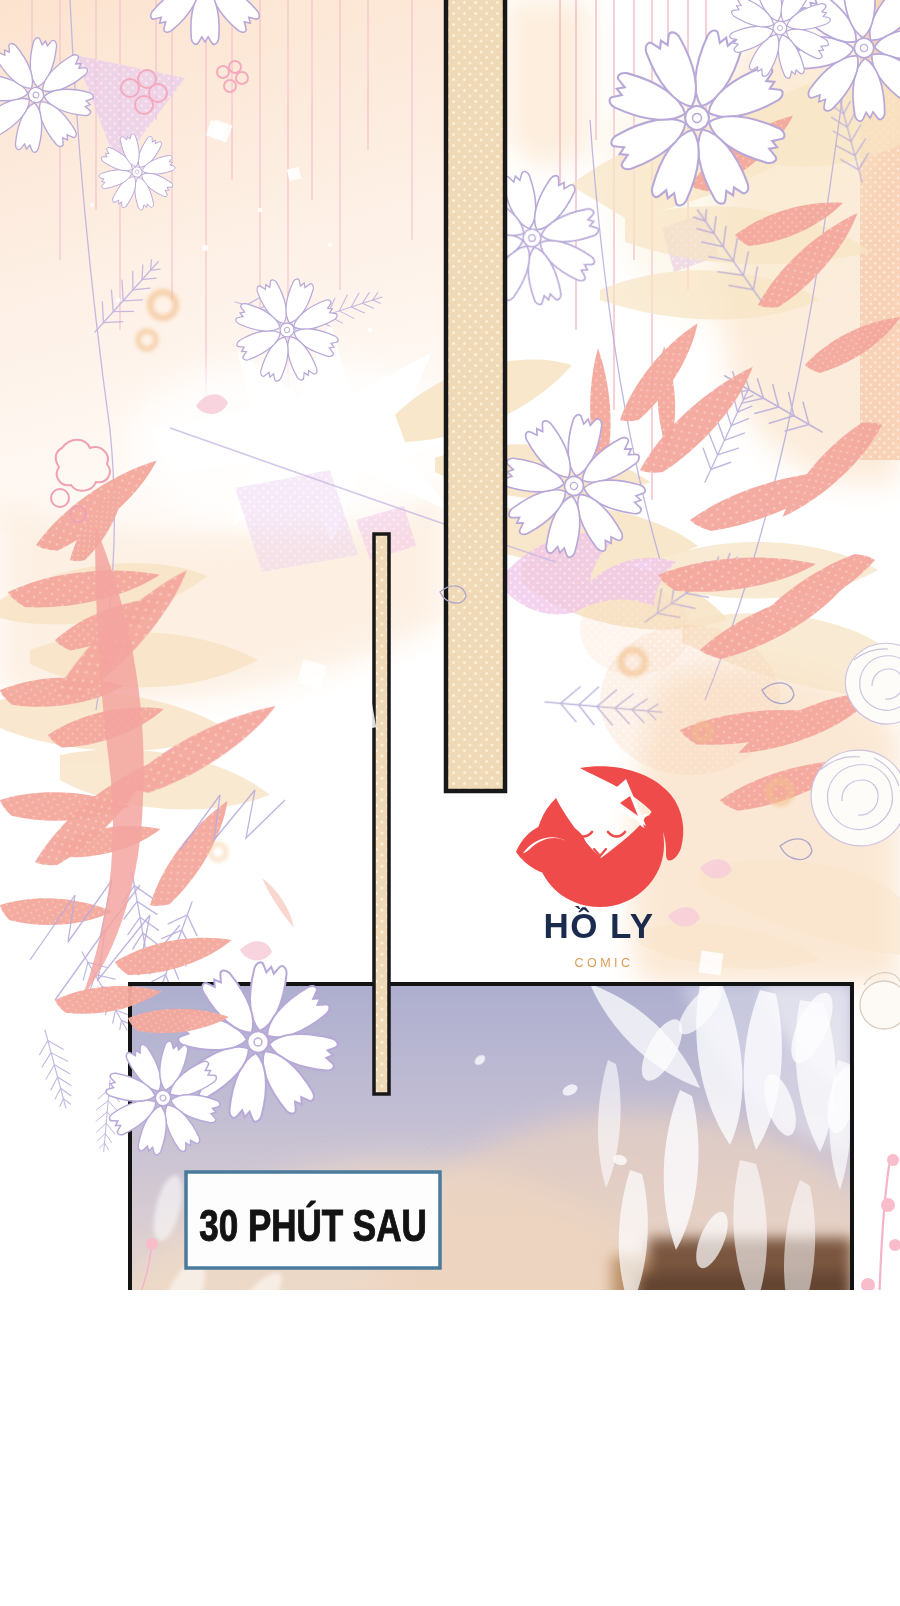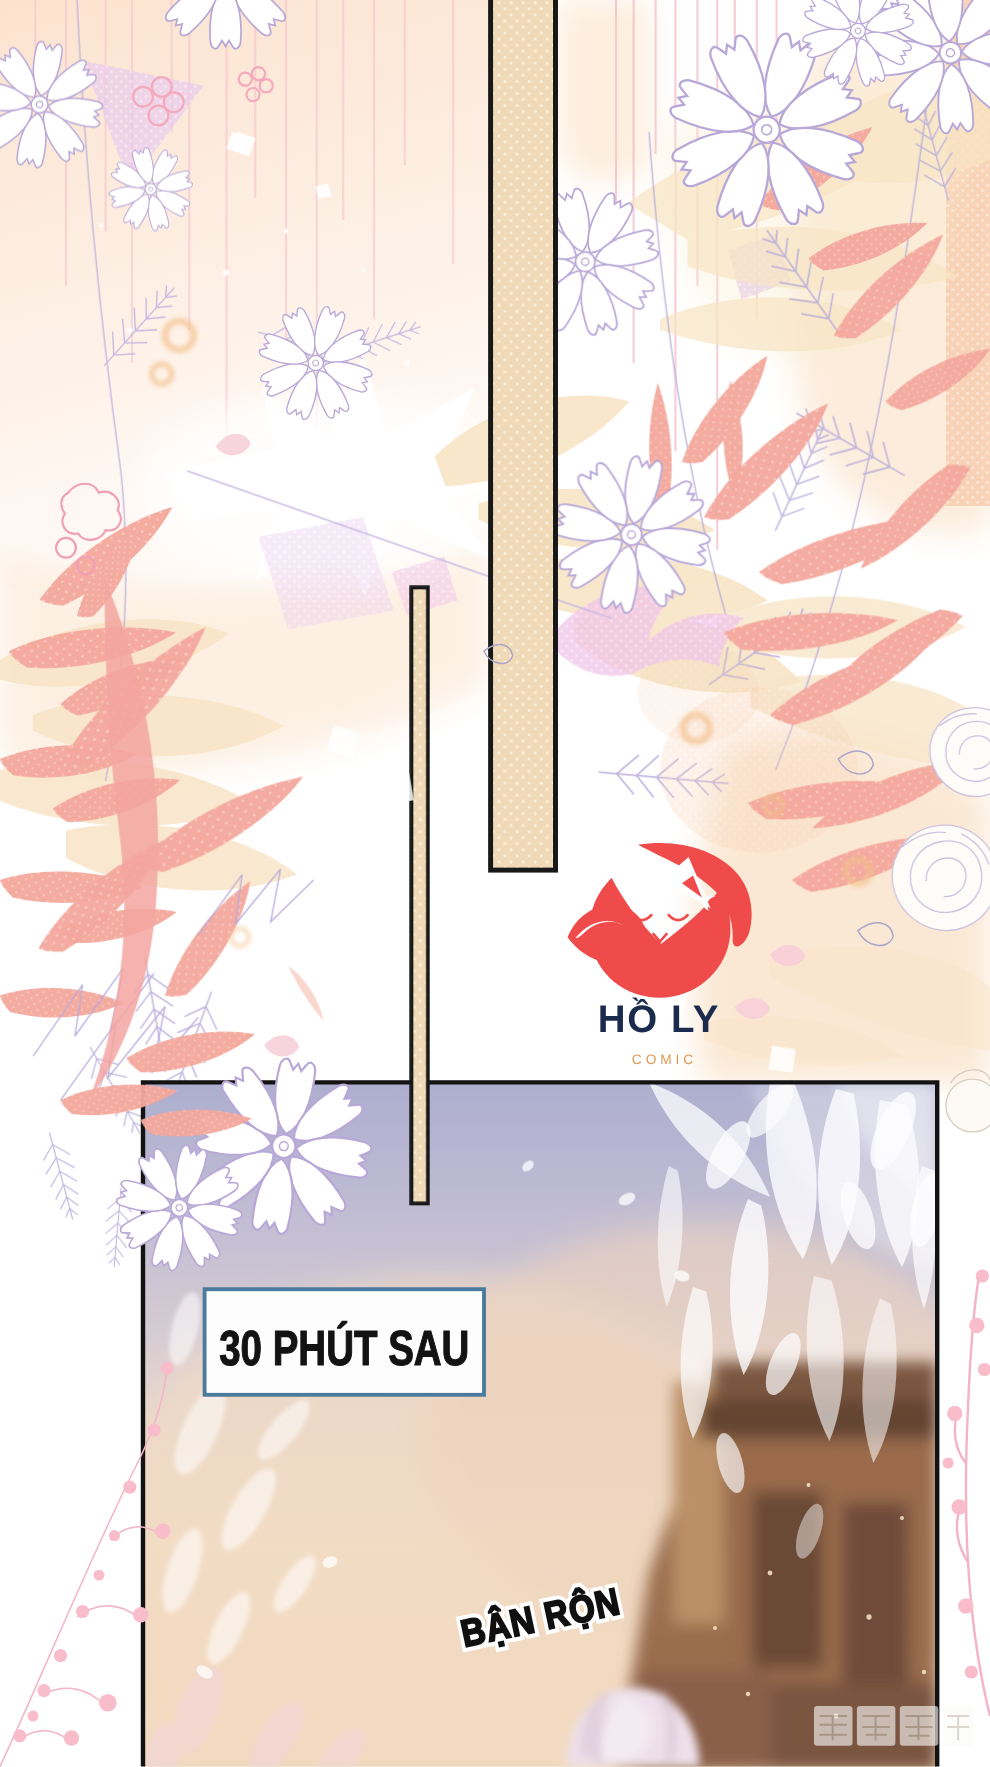--- a/index.html
+++ b/index.html
@@ -1,16 +1,16 @@
 <!DOCTYPE html>
 <html><head>
 <meta charset="utf-8">
 <style>
 html,body{margin:0;padding:0;background:#fff}
-#page{position:relative;width:900px;height:1606px;overflow:hidden;font-family:"Liberation Sans",sans-serif}
+#page{position:relative;width:900px;height:1290px;overflow:hidden;font-family:"Liberation Sans",sans-serif}
 </style>
 </head>
 <body>
 <div id="page">
 <svg width="900" height="1606" viewBox="0 0 900 1606">
 <defs>
 <pattern id="pSalmon" width="9" height="9" patternUnits="userSpaceOnUse">
 <rect width="9" height="9" fill="#f4a89d"></rect>
 <circle cx="2.2" cy="2.2" r="1" fill="#f9c9c0"></circle>
 <circle cx="6.7" cy="6.7" r="1" fill="#f9c9c0"></circle>

